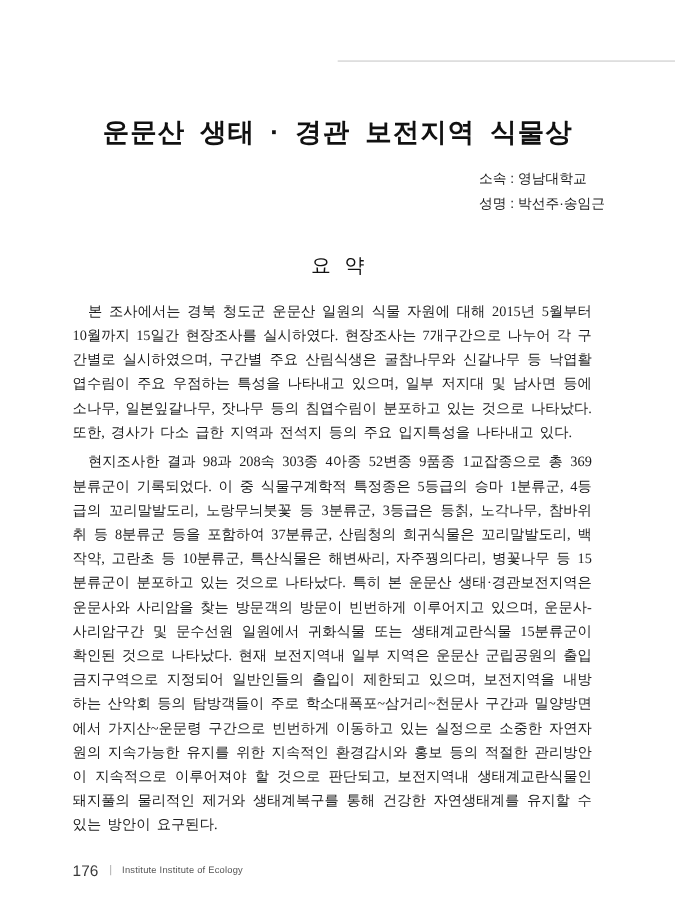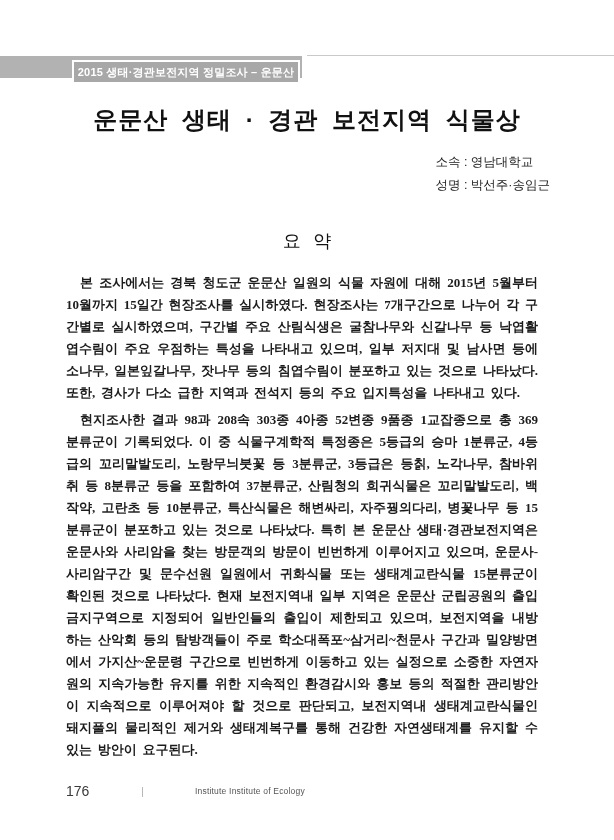--- a/index.html
+++ b/index.html
@@ -59,44 +59,39 @@
     font-family:"Liberation Serif","DejaVu Serif",serif;
     font-size:18px; font-weight:normal; color:#111111;
     word-spacing:8px;
   }
   .body-text {
     position:absolute; left:66px; top:272px; width:484px;
     font-family:"Liberation Serif","DejaVu Serif",serif;
     font-size:13px; line-height:22px; color:#1c1c1c;
     text-align:justify;
   }
-  .para { margin:0 12px 5px 0; text-indent:14px; word-spacing:2.5px;font-weight:bold; }
+  .para { margin:0 12px 5px 0; text-indent:14px; word-spacing:2.5px; }
 
   
   .footer {
     position:absolute; left:66px; top:783px;
-    display:flex; align-items:center;gap:42px;
+    display:flex; align-items:center;
   }
   .pagenum {
     font-size:14px; color:#3a3a3a;
     font-family:"Liberation Sans", sans-serif;
   }
   .sep { color:#aaaaaa; font-size:10px; margin:0 9px 0 10px; }
   .publisher { font-size:8.5px; color:#555555; letter-spacing:0.2px; }
 </style>
 </head>
 <body>
 
 <div class="page">
 
-  <div class="banner-bar">
-    <div class="banner-box">
-      <span>2015 생태·경관보전지역 정밀조사 – 운문산</span>
-    </div>
-  </div>
   <div class="header-rule"></div>
 
   <h1 class="title">운문산 생태 · 경관 보전지역 식물상</h1>
 
   <div class="authors">
     <div>소속 : 영남대학교</div>
     <div>성명 : 박선주·송임근</div>
   </div>
 
   <h2 class="abstract-heading">요 약</h2>

